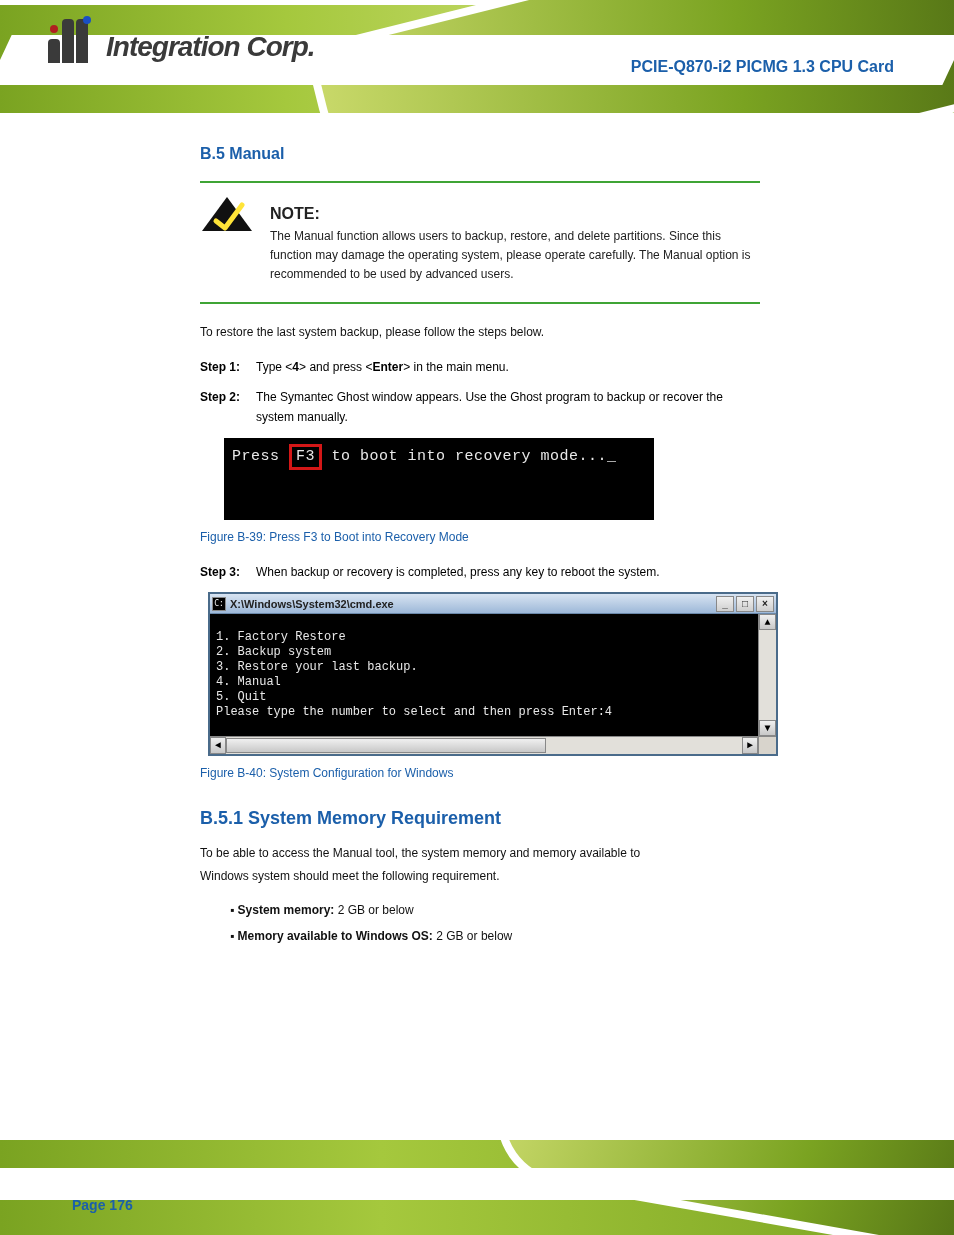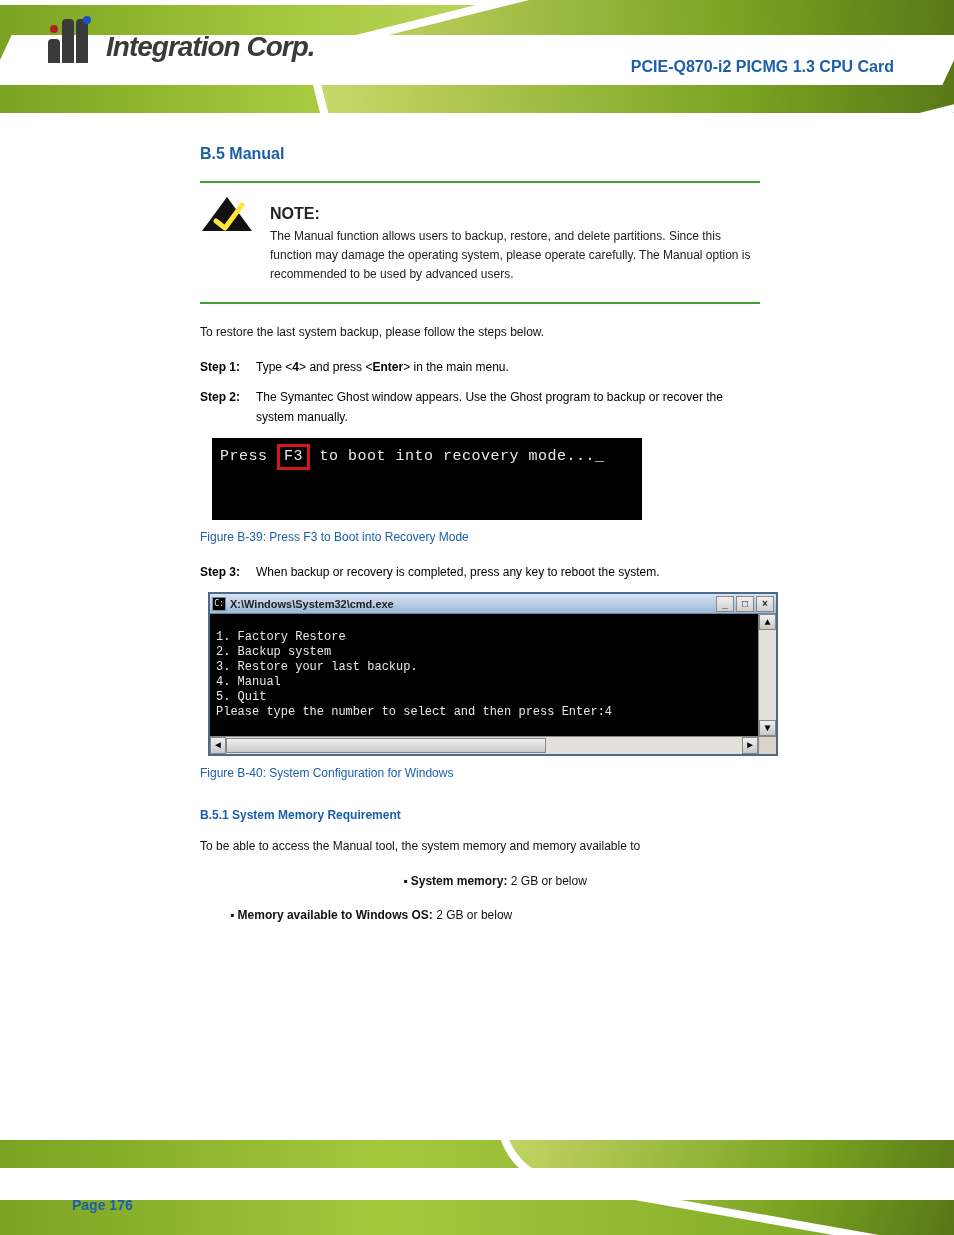--- a/index.html
+++ b/index.html
@@ -163,21 +163,21 @@
   }
   .step .step-label {
     position: absolute;
     left: 0;
     font-weight: bold;
   }
   .bold-inline { font-weight: bold; }
 
   
   .terminal1 {
-    margin: 8px 0 8px 12px;
+    margin: 8px 0 8px 24px;
     width: 430px;
     height: 82px;
     background: #000;
     position: relative;
     font-family: "Courier New", monospace;
     color: #e8e8e8;
     font-size: 15px;
     letter-spacing: 0.5px;
     padding: 6px 8px;
   }
@@ -434,25 +434,26 @@
       <div class="track">
         <div class="thumb"></div>
       </div>
       <div class="arrow">►</div>
       <div class="corner"></div>
     </div>
   </div>
 
   <div class="figure-caption">Figure B-40: System Configuration for Windows</div>
 
-  <div class="section-heading" style="font-size:12px;margin-top:28px;">B.5.1 System Memory Requirement</div>
+  <div class="section-heading" style="font-size:18px;margin-top:28px;">B.5.1 System Memory Requirement</div>
 
   <div class="body-text" style="margin-bottom:2px;">To be able to access the Manual tool, the system memory and memory available to</div>
-
-  <div class="body-text" style="padding-left:30px;margin:14px 0;text-align:center;">
+  <div class="body-text" style="margin-top:2px;">Windows system should meet the following requirement.</div>
+
+  <div class="body-text" style="padding-left:30px;margin:6px 0;">
     ▪ <span class="bold-inline">System memory:</span><span> 2 GB or below</span>
   </div>
   <div class="body-text" style="padding-left:30px;margin:6px 0;">
     ▪ <span class="bold-inline">Memory available to Windows OS:</span><span> 2 GB or below</span>
   </div>
 
 </div>
 
 <div class="bottom-banner">
   <div class="sw1"></div>

